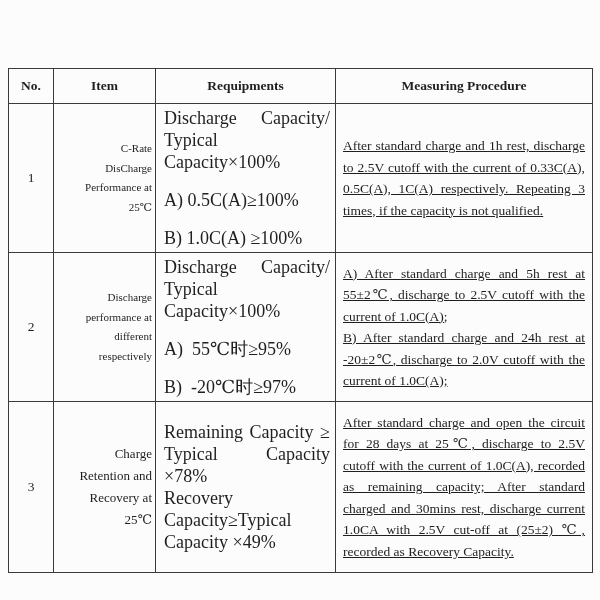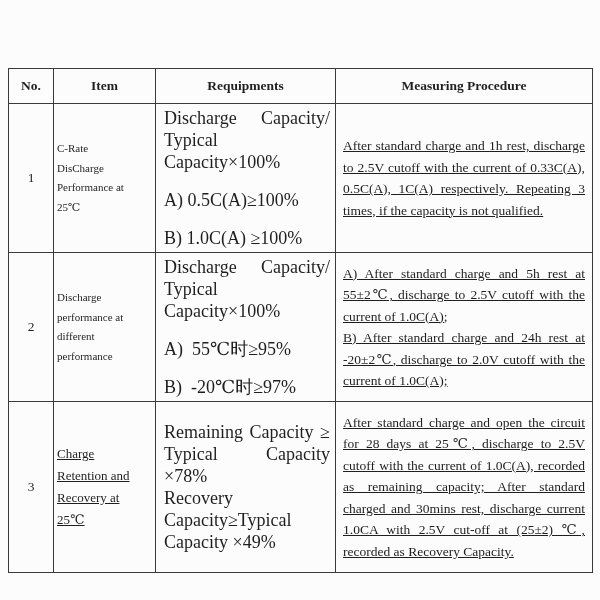--- a/index.html
+++ b/index.html
@@ -45,25 +45,25 @@
     font-size: 13.5px;
     font-weight: bold;
     text-align: center;
     padding: 2px 2px;
   }
   td.no-cell {
     text-align: center;
     font-size: 13.5px;
   }
   td.item-cell {
-    text-align: left;
+    text-align: right;
     padding: 2px 3px;
   }
   .item-sm .item-line { font-size: 11px;  line-height: 19.5px; }
-  .item-lg .item-line { font-size: 13px;  line-height: 22px; text-decoration: underline; }
+  .item-lg .item-line { font-size: 13px;  line-height: 22px; }
 
   td.req-cell {
     padding: 3px 5px 3px 8px;
     font-size: 18px;
     line-height: 22px;
     text-align: left;
   }
   .req-wrap { text-align: justify; text-justify: inter-word; }
   .req-line { white-space: pre-wrap; margin-top: 16px; }
 
@@ -115,21 +115,21 @@
         <td class="proc-cell">
           <p class="proc-p">After standard charge and 1h rest, discharge to 2.5V cutoff with the current of 0.33C(A), 0.5C(A), 1C(A) respectively. Repeating 3 times, if the capacity is not qualified.</p>
         </td>
       </tr>
       <tr class="r2">
         <td class="no-cell">2</td>
         <td class="item-cell item-sm">
           <div class="item-line">Discharge</div>
           <div class="item-line">performance at</div>
           <div class="item-line">different</div>
-          <div class="item-line">performance</div>
+          <div class="item-line">respectively</div>
         </td>
         <td class="req-cell">
           <div class="req-wrap">Discharge Capacity/ Typical Capacity×100%</div>
           <div class="req-line">A)  55℃时≥95%</div>
           <div class="req-line">B)  -20℃时≥97%</div>
         </td>
         <td class="proc-cell">
           <p class="proc-p">A) After standard charge and 5h rest at 55±2℃, discharge to 2.5V cutoff with the current of 1.0C(A);</p>
           <p class="proc-p">B) After standard charge and 24h rest at -20±2℃, discharge to 2.0V cutoff with the current of 1.0C(A);</p>
         </td>

